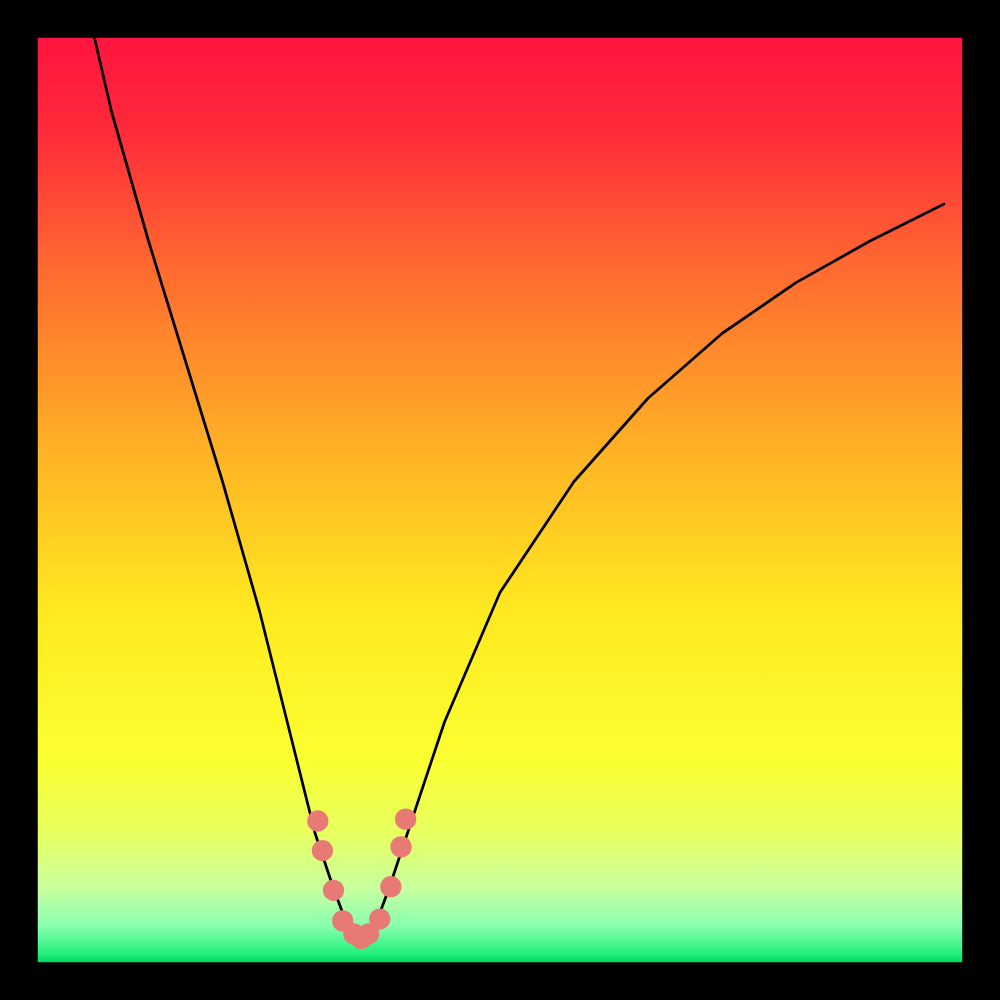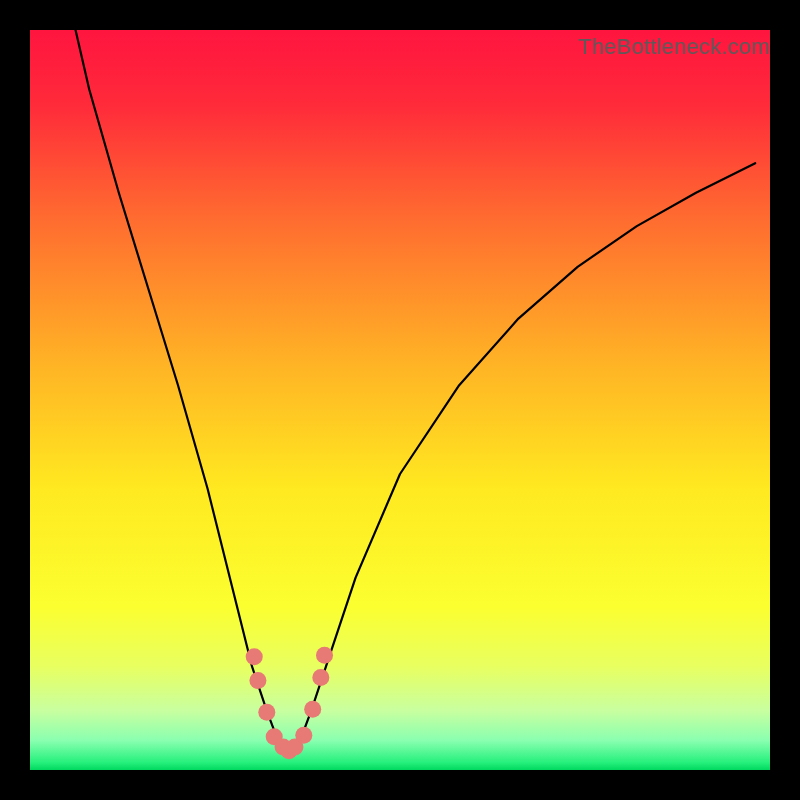--- a/index.html
+++ b/index.html
@@ -73,16 +73,15 @@
           <circle cx="253.08" cy="717.06" r="8.51" fill="#e77a74"></circle>
           <circle cx="259.00" cy="720.76" r="8.51" fill="#e77a74"></circle>
           <circle cx="264.92" cy="717.06" r="8.51" fill="#e77a74"></circle>
           <circle cx="273.80" cy="705.22" r="8.51" fill="#e77a74"></circle>
           <circle cx="282.68" cy="679.32" r="8.51" fill="#e77a74"></circle>
           <circle cx="290.82" cy="647.50" r="8.51" fill="#e77a74"></circle>
           <circle cx="294.52" cy="625.30" r="8.51" fill="#e77a74"></circle>
         </g>
     </svg>
 
-    <div class="watermark">TheBottleneck.com</div>
   </div>
 
 </div>
 
 </body></html>

